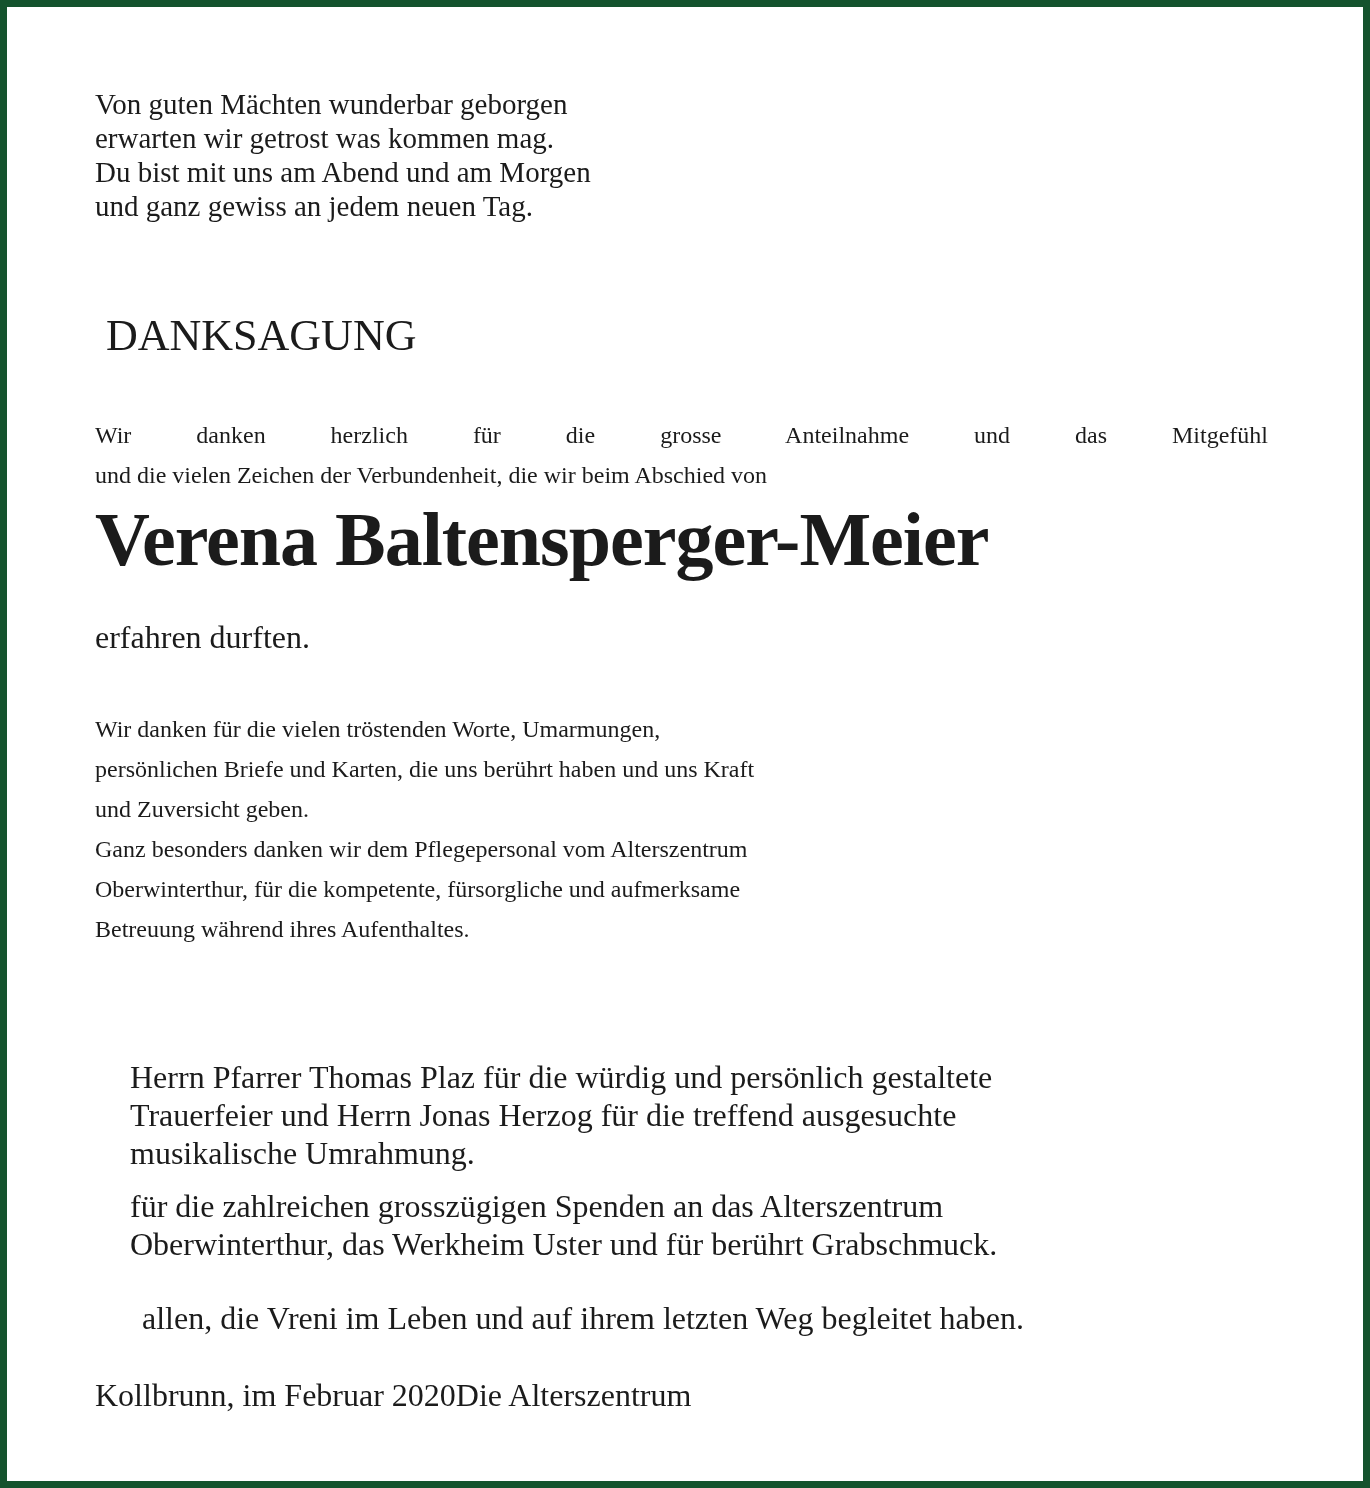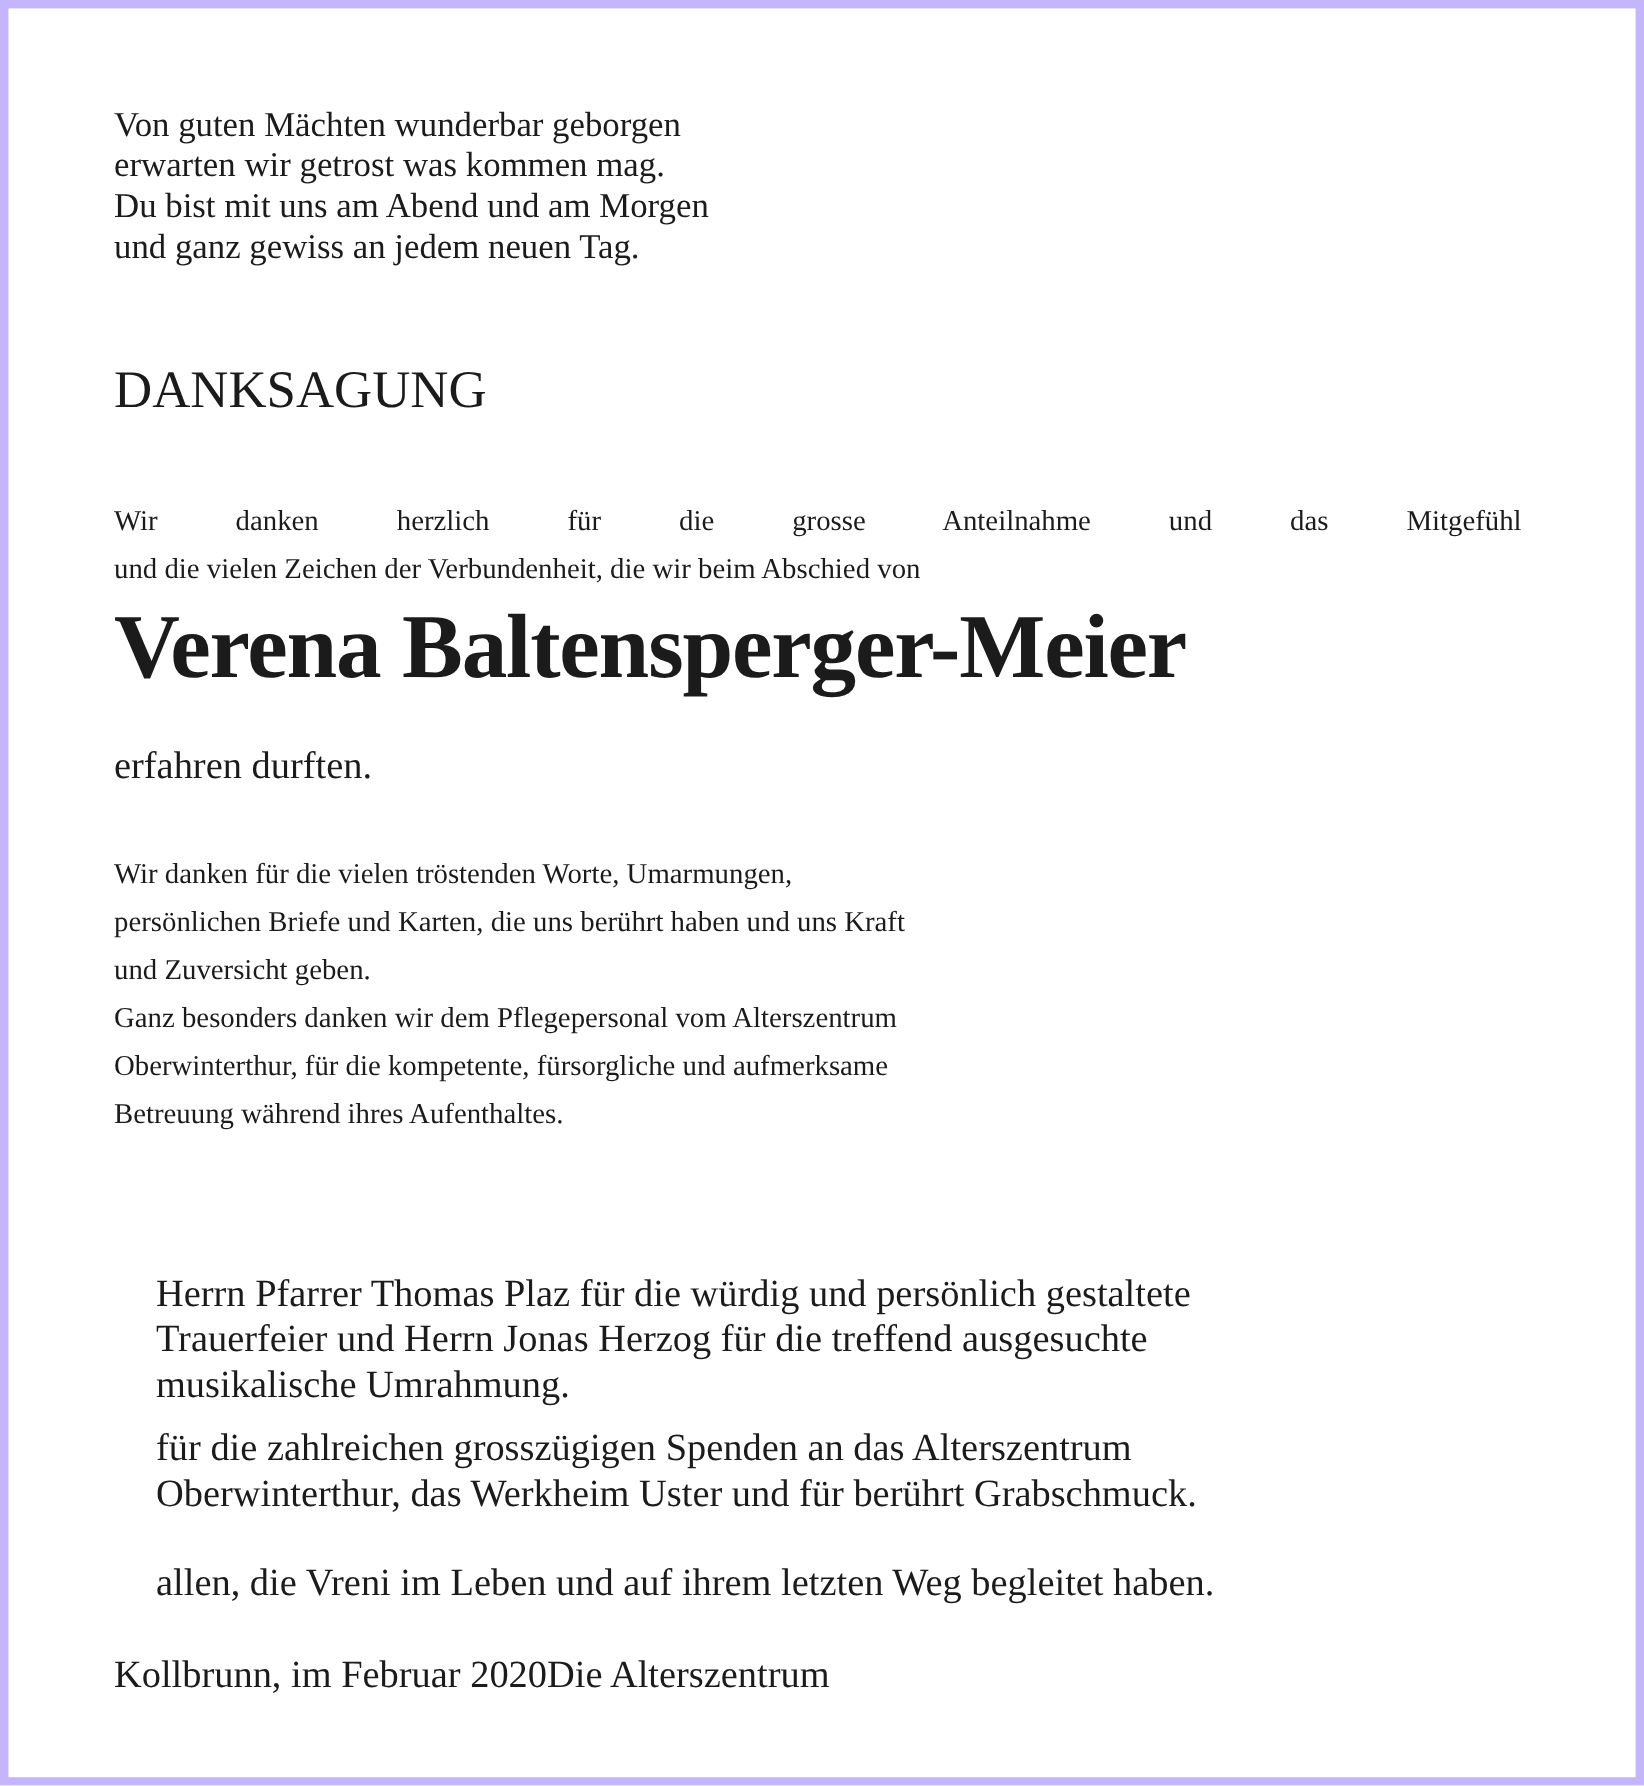--- a/index.html
+++ b/index.html
@@ -7,21 +7,21 @@
     margin: 0;
     padding: 0;
     background: #ffffff;
   }
   .page {
     position: relative;
     width: 1370px;
     height: 1488px;
     box-sizing: border-box;
     background: #ffffff;
-    border: 7px solid #c4b5fd;
+    border: 7px solid #14532d;
     font-family: "Liberation Serif", "DejaVu Serif", serif;
     color: #1b1b1b;
     overflow: hidden;
   }
   .block {
     position: absolute;
     left: 88px;
     right: 95px;
   }
   .lines {
@@ -30,21 +30,21 @@
   .poem {
     top: 80px;
     font-size: 29px;
     line-height: 34px;
   }
   .main-heading {
     top: 292px;
     font-size: 44px;
     line-height: 52px;
     font-weight: normal;
-    margin: 0;
+    margin: 11px;
   }
   .intro {
     top: 408px;
     font-size: 24px;
     line-height: 40px;
   }
   .intro .line-justified {
     text-align: justify;
     text-align-last: justify;
   }
@@ -71,21 +71,21 @@
     font-size: 32px;
     line-height: 40px;
   }
   .indented {
     left: 123px;
     font-size: 32px;
     line-height: 38px;
   }
   .special-1 { top: 1051px; }
   .special-2 { top: 1180px; }
-  .special-3 { top: 1292px; }
+  .special-3 { top: 1292px; margin-left: 12px; }
   .footer-row {
     top: 1368px;
     font-size: 32px;
     line-height: 40px;
     display: flex;
     justify-content: flex-start;
   }
 </style>
 </head>
 <body>

